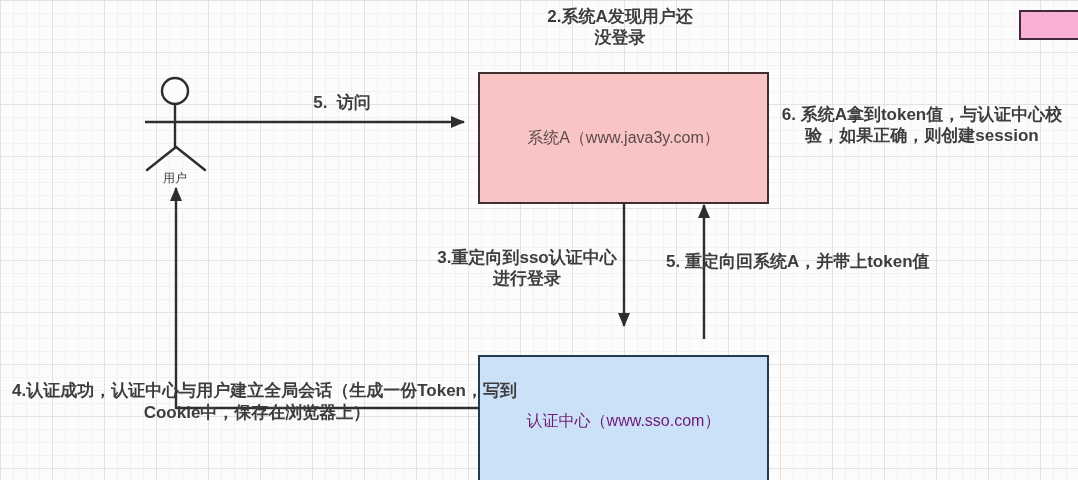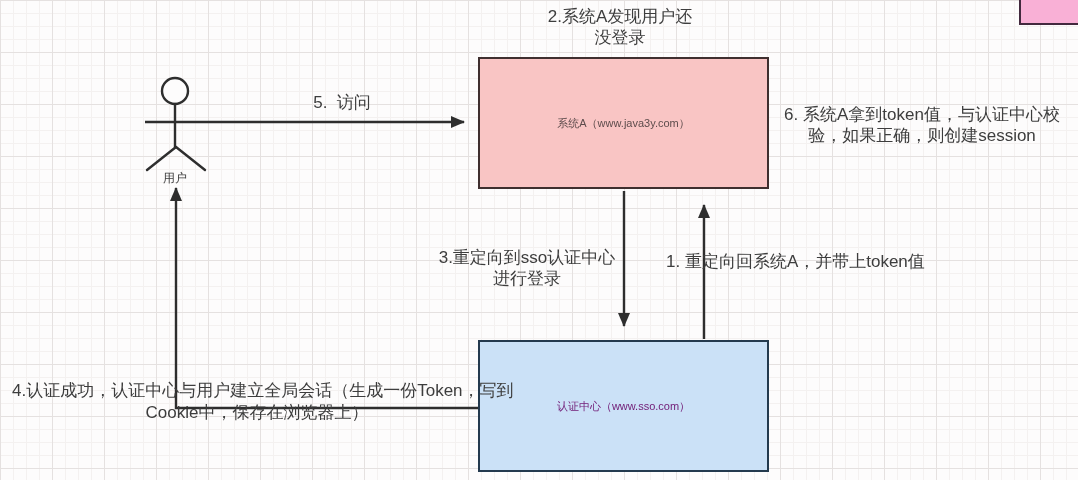--- a/index.html
+++ b/index.html
@@ -26,21 +26,22 @@
     left: 0; top: 0;
     width: 1078px; height: 480px;
     overflow: visible;
   }
   .node {
     position: absolute;
     display: flex;
     align-items: center;
     justify-content: center;
     text-align: center;
-    font-size: 11px;
+    font-size: 16px;
+    margin-top: 15px;
   }
   .node-system-a {
     left: 478px; top: 57px; width: 291px; height: 132px;
     background: #f9c5c4;
     border: 2px solid #3f2f2f;
     color: #5d4c4c;
   }
   .node-sso {
     left: 478px; top: 340px; width: 291px; height: 132px;
     background: #cbe1f7;
@@ -50,20 +51,21 @@
   .node-corner {
     left: 1019px; top: -5px; width: 75px; height: 30px;
     background: #f9b0d6;
     border: 2px solid #43293e;
   }
   .anno {
     position: absolute;
     color: #3d3d3d;
     font-size: 17px;
     line-height: 21px;
+    font-weight: bold;
   }
   .anno .ln { display: block; white-space: nowrap; }
   .centered { text-align: center; }
   .nowrap { white-space: pre; }
   .step1 { left: 297px; top: 92px; width: 90px; }
   .step2 { left: 520px; top: 6px;  width: 200px; }
   .step3 { left: 432px; top: 247px; width: 190px; }
   .step4 { left: 12px;   top: 341px; width: 490px; line-height: 22px; margin-top: 39px; }
   .step5 { left: 666px; top: 251px; }
   .step6 { left: 766px; top: 104px; width: 312px; }
@@ -125,20 +127,20 @@
   <div class="anno step3 centered">
     <span class="ln">3.重定向到sso认证中心</span>
     <span class="ln">进行登录</span>
   </div>
 
   <div class="anno step4 centered">
     <span class="ln">4.认证成功，认证中心与用户建立全局会话（生成一份Token，写到</span>
     <span class="ln">Cookie中，保存在浏览器上）</span>
   </div>
 
-  <div class="anno step5 nowrap">1. 重定向回系统A，并带上token值</div>
+  <div class="anno step5 nowrap">5. 重定向回系统A，并带上token值</div>
 
   <div class="anno step6 centered">
     <span class="ln">6. 系统A拿到token值，与认证中心校</span>
     <span class="ln">验，如果正确，则创建session</span>
   </div>
 
 </div>
 
 </body></html>

